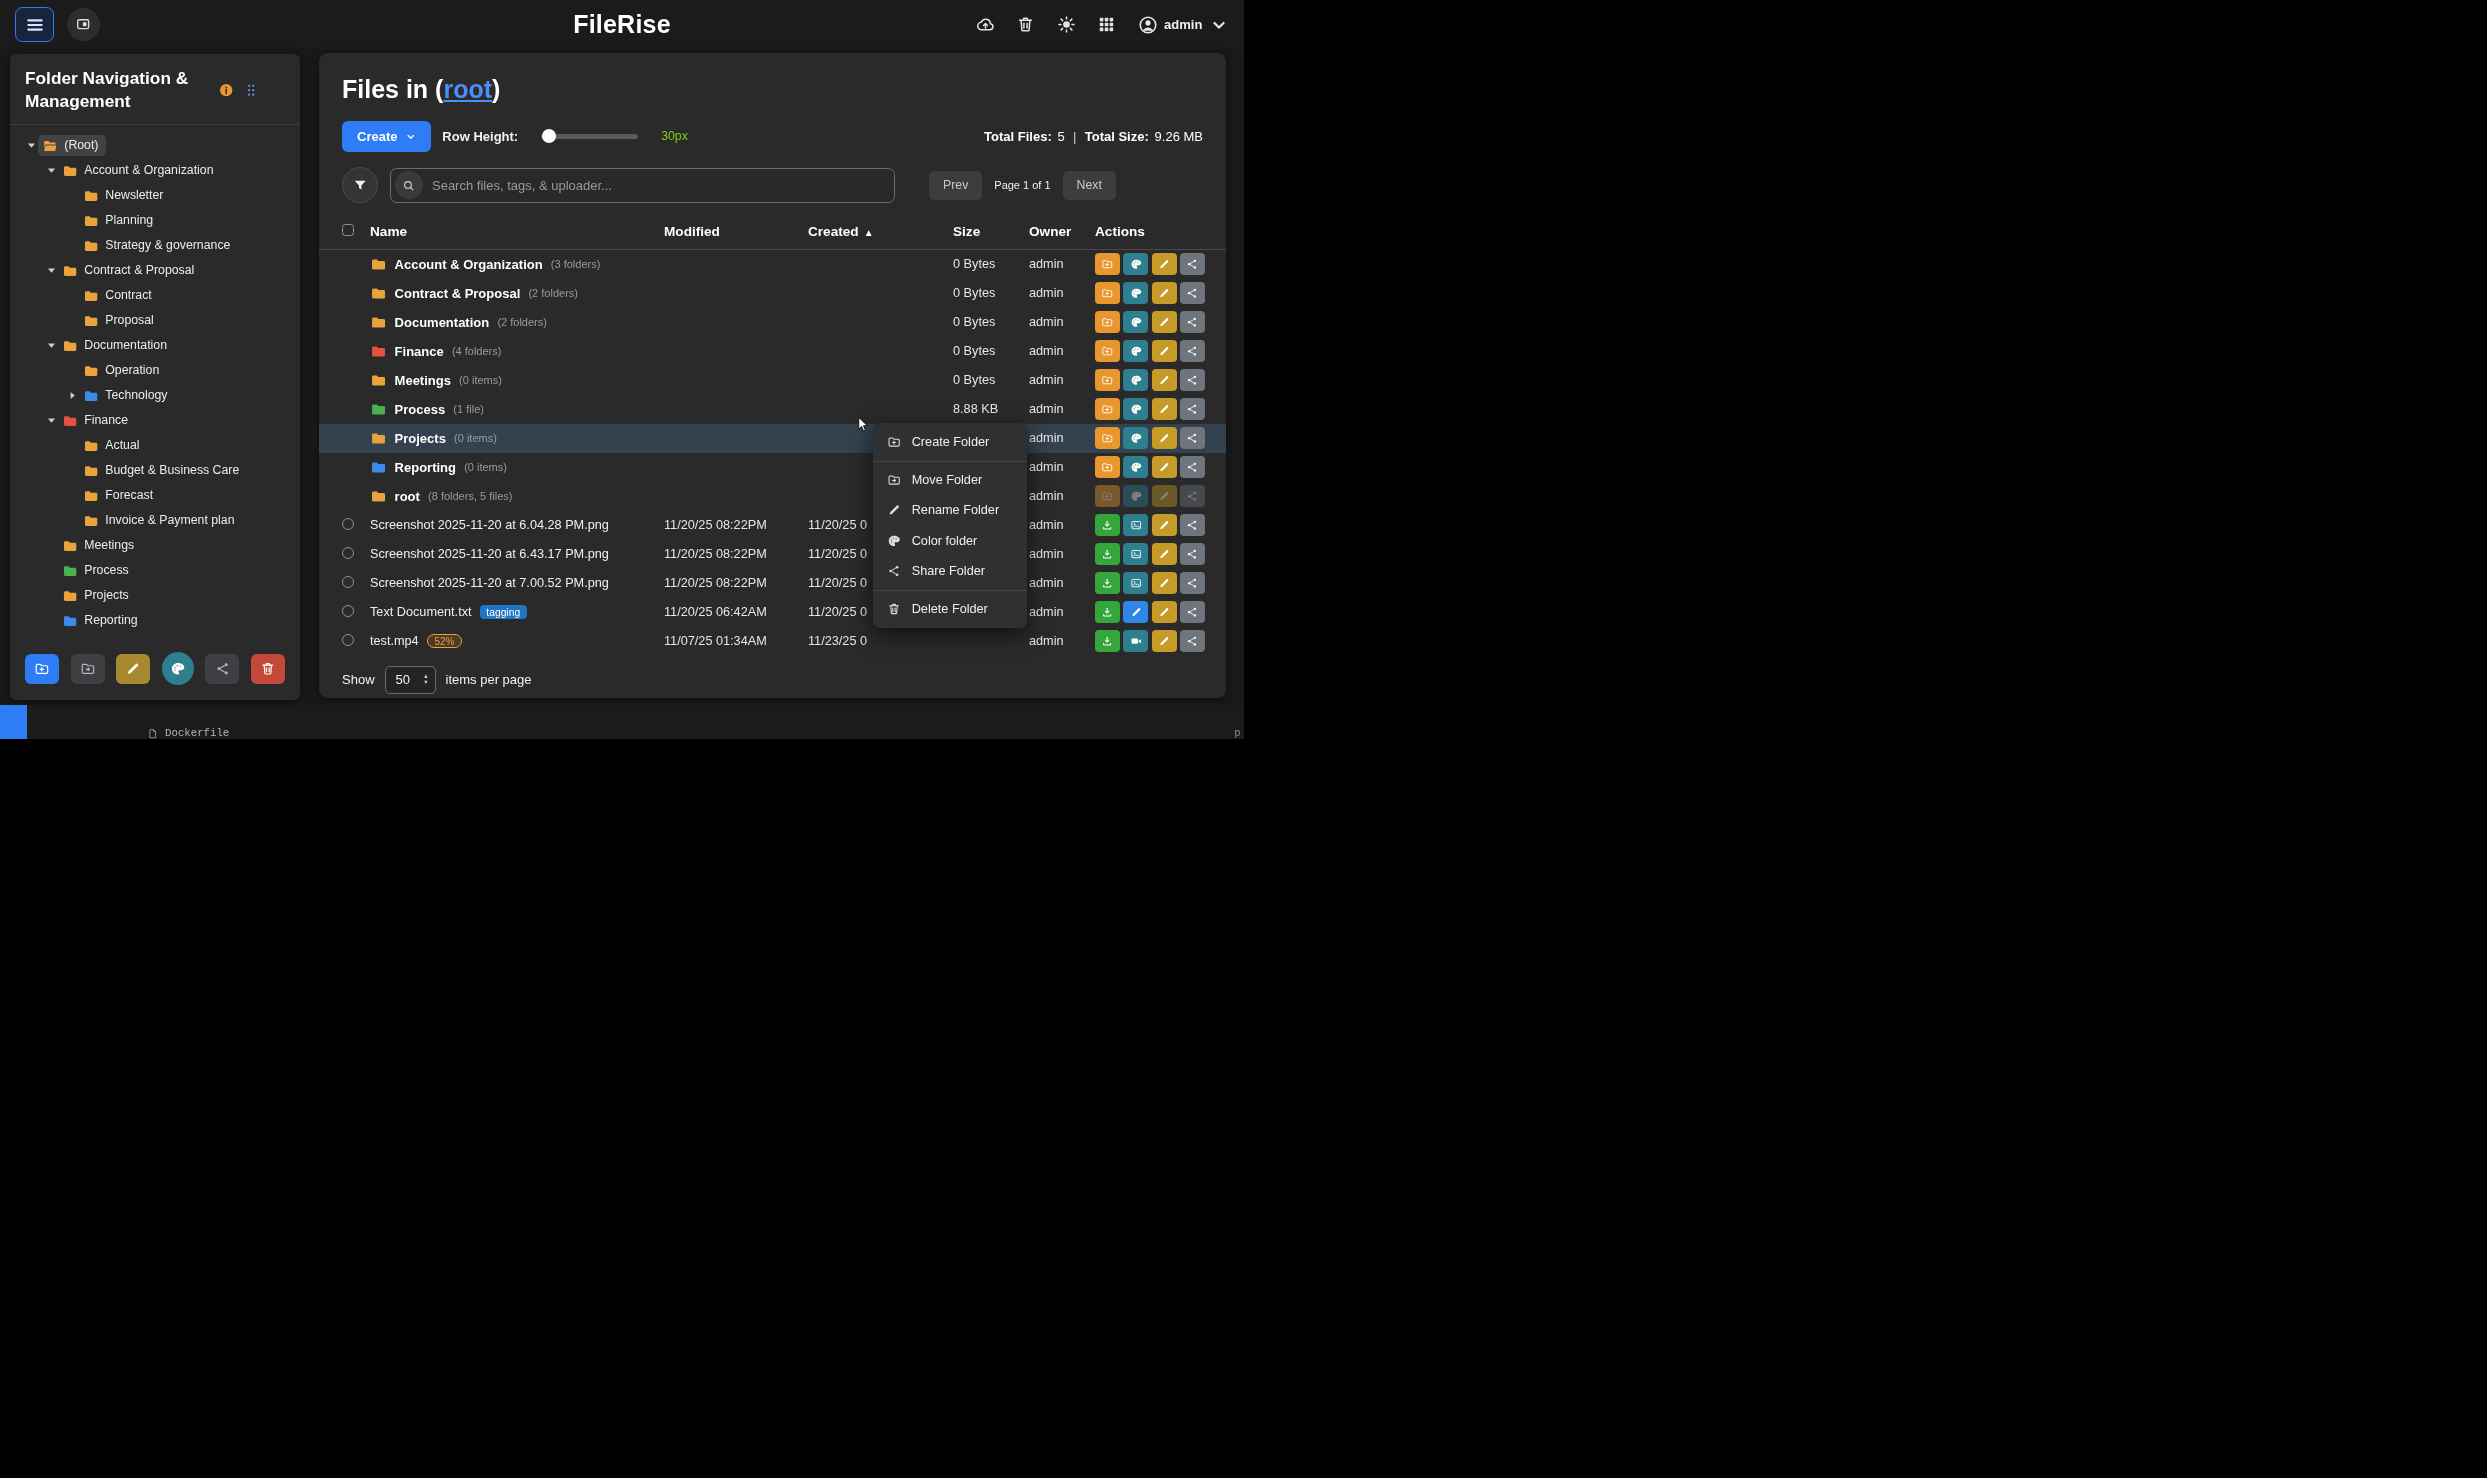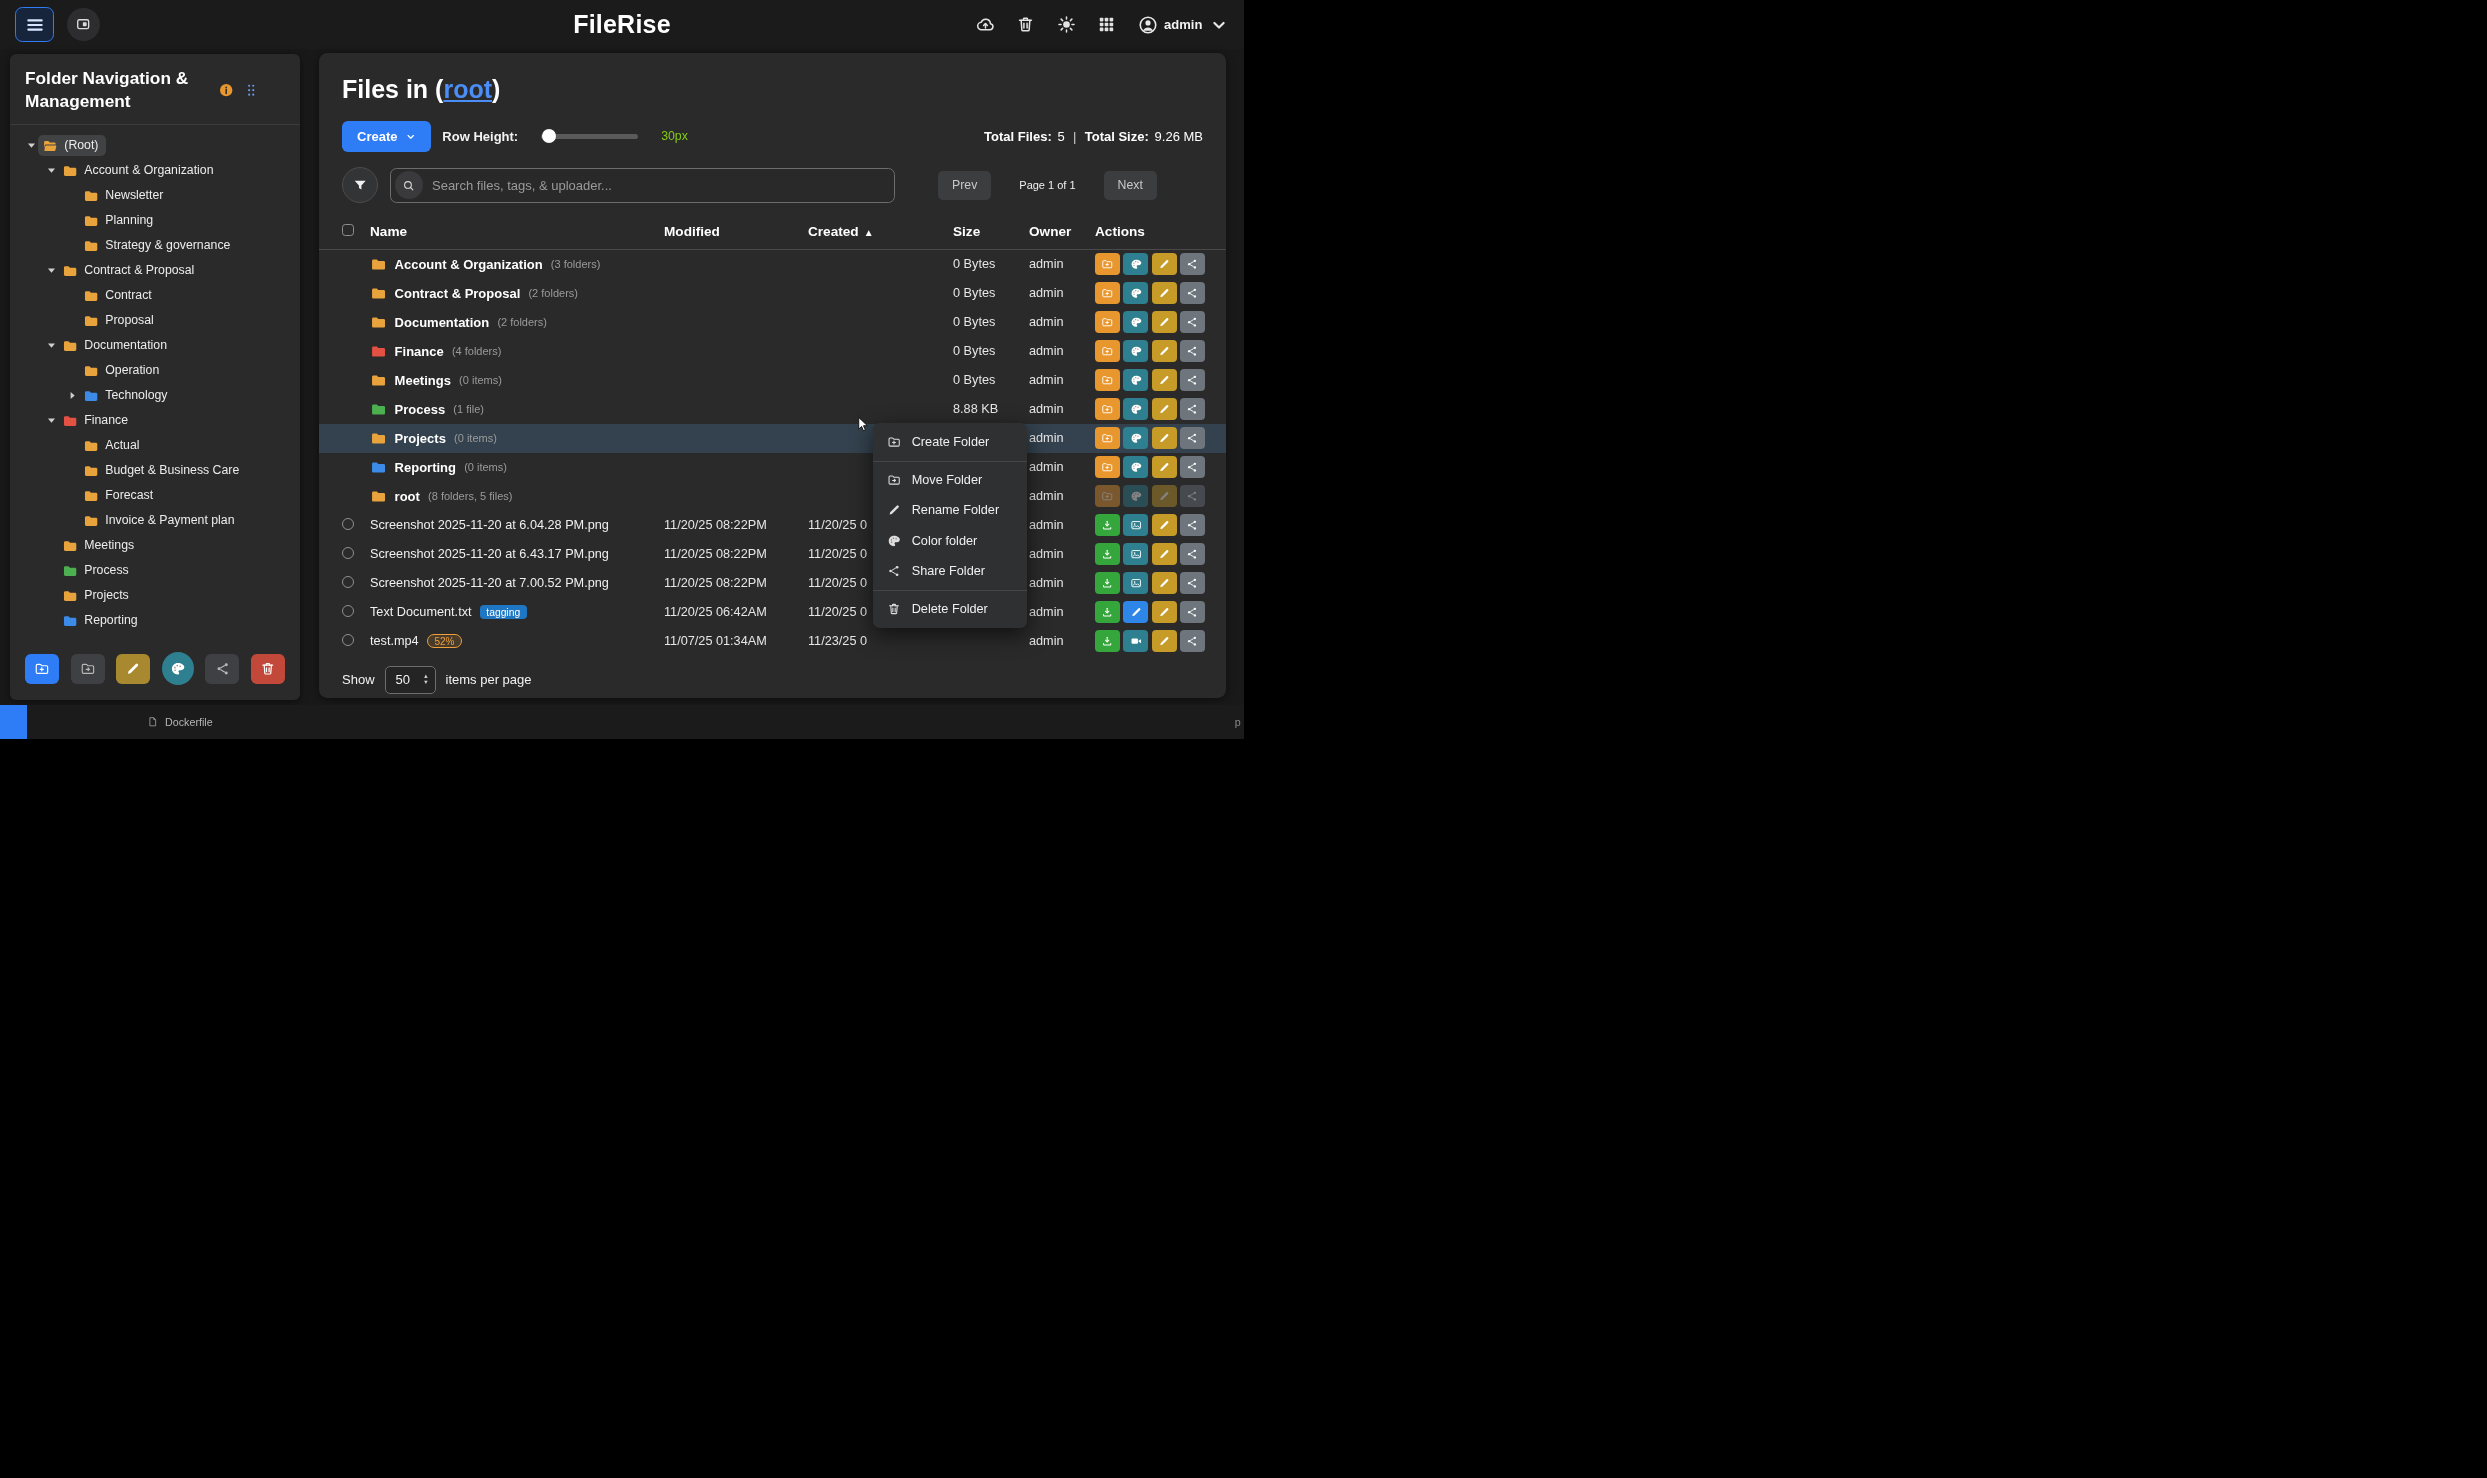--- a/index.html
+++ b/index.html
@@ -67,21 +67,21 @@
   .totals { margin-left:auto; font-size:13px; color:#fff; display:flex; gap:5.8px; align-items:center; }
   .totals b { font-weight:700; }
   .totals .sep { color:#cfcfcf; padding:0 2.5px; }
 
   .search-row { display:flex; align-items:center; margin-top:15px; height:36px; gap:11.5px; }
   .filter-btn { width:36px; height:36px; border-radius:50%; background:#333436; border:0.8px solid #4c4c4c; color:#f0f0f0; display:flex; align-items:center; justify-content:center; cursor:pointer; }
   .search-box { display:flex; align-items:center; width:505px; height:35px; background:#29292a; border:0.8px solid #6d6d6d; border-radius:6.6px; padding:0 8.2px 0 4.1px; gap:7.4px; }
   .icon-circle { width:28px; height:28px; border-radius:50%; background:#3a3a3c; display:flex; align-items:center; justify-content:center; color:#d9d9d9; flex:none; }
   .search-input { flex:1; background:transparent; border:none; outline:none; color:#e3e3e3; font-size:13px; font-family:inherit; }
   .search-input::placeholder { color:#9a9a9a; }
-  .pagination { display:flex; align-items:center; gap:28px; margin-left:32px; }
+  .pagination { display:flex; align-items:center; gap:12px; margin-left:23px; }
   .pg-btn { background:#3c3d3f; color:#c9c9c9; border:none; border-radius:5px; padding:7.4px 14px; font-size:12.3px; cursor:pointer; font-family:inherit; }
   .pg-status { font-size:11px; color:#f0f0f0; }
 
   .table-wrap { margin:11.5px -23px 0 -23px; }
   .grid-row { display:grid; grid-template-columns:28px 294px 144px 145px 76px 66px 1fr; align-items:center; padding:0 23px; }
   .thead { height:35px; border-bottom:0.8px solid #4a4a4a; font-weight:700; font-size:13.6px; color:#fff; }
   .th { cursor:pointer; }
   .sort { margin-left:5px; font-size:10px; }
   .trow { height:29px; font-size:12.7px; color:#e6e6e6; cursor:pointer; }
   .trow.highlight { background:#33424e; }
@@ -114,21 +114,21 @@
   .context-menu { position:absolute; left:873px; top:423px; width:154px; background:#2f3032; border-radius:6.6px; box-shadow:0 6.6px 21.4px rgba(0,0,0,.6); padding:4.1px 0; z-index:50; }
   .menu-item { display:flex; align-items:center; gap:10.7px; padding:8.2px 14px; font-size:12.7px; color:#f0f0f0; cursor:pointer; }
   .menu-item .icon { width:14px; height:14px; color:#dedede; }
   .menu-divider { height:0.8px; background:#454547; margin:3.3px 0; }
 
   
   .cursor { position:absolute; left:855px; top:416px; width:18px; height:18px; z-index:90; pointer-events:none; }
 
   
   .void-strip { position:absolute; left:0; right:0; bottom:22px; height:12.3px; background:#0b0b0b; }
-  .desktop-strip { position:absolute; left:0; right:0; bottom:0; height:34px; background:#1b1b1b; display:flex; align-items:center; }
+  .desktop-strip { position:absolute; left:0; right:0; bottom:0; height:34px; background:#1b1b1b; display:flex; align-items:flex-end;font-family:Liberation Mono, monospace; }
   .strip-accent { width:27px; height:100%; background:var(--accent-blue,#2e7cf6); }
   .strip-icon { margin-left:120px; color:#9a9a9a; display:flex; }
   .strip-icon .icon { width:11.5px; height:11.5px; }
   .strip-label { margin-left:6.6px; font-size:10.7px; color:#b5b5b5; }
   .strip-frag { margin-left:auto; margin-right:3.3px; font-size:10.7px; color:#8a8a8a; }
 </style>
 </head>
 <body>
 
 <div class="app">

